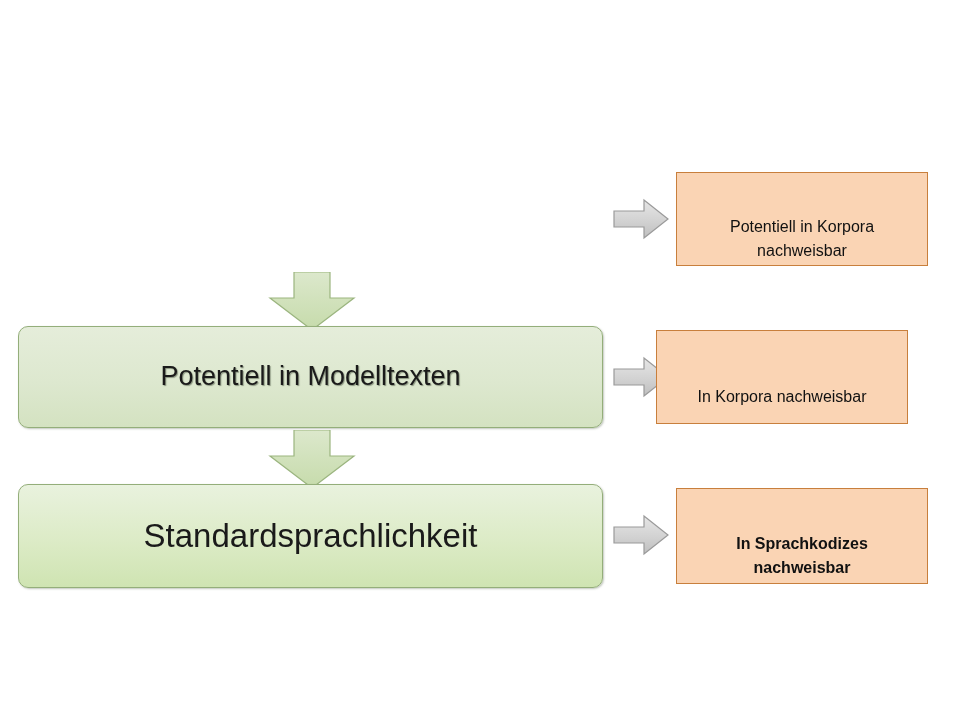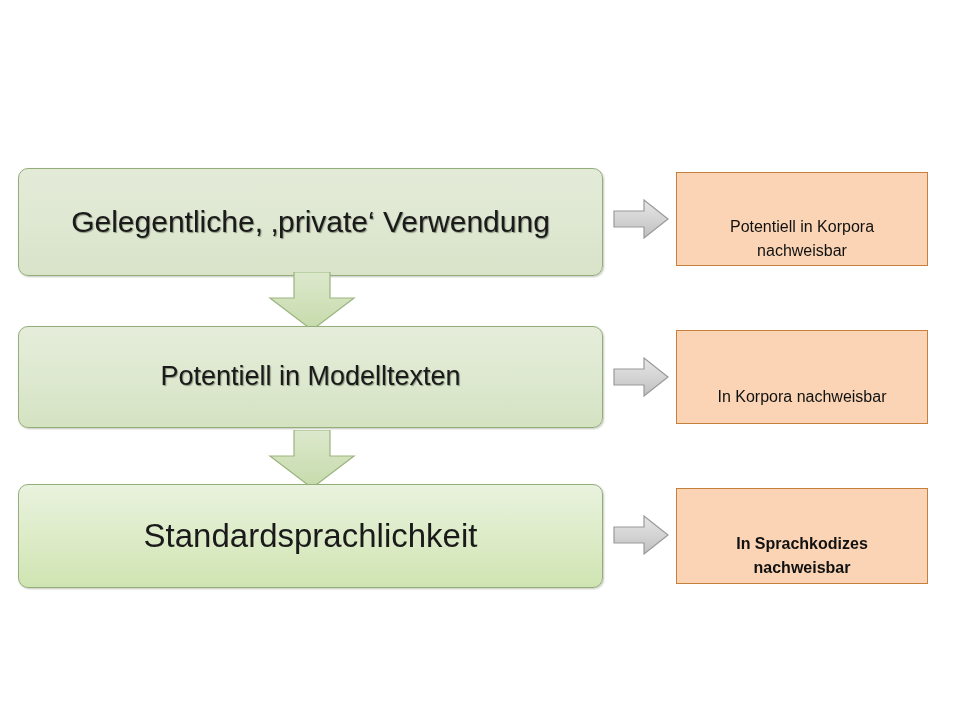--- a/index.html
+++ b/index.html
@@ -98,21 +98,21 @@
     margin-top: 39px;
   }
 
   #note-1 {
     left: 676px;
     top: 172px;
     width: 252px;
     height: 94px;
   }
   #note-2 {
-    left: 676px;
+    left: 656px;
     top: 330px;
     width: 252px;
     height: 94px;
   }
   #note-3 {
     left: 676px;
     top: 488px;
     width: 252px;
     height: 96px;
     font-weight: bold;
@@ -135,23 +135,20 @@
   }
   #right-arrow-1 { left: 612px; top: 196px; }
   #right-arrow-2 { left: 612px; top: 354px; }
   #right-arrow-3 { left: 612px; top: 512px; }
 </style>
 </head>
 <body>
 
 <div id="canvas">
 
-  <div class="stage-box" id="stage-1">
-    <span class="stage-label">Gelegentliche, ‚private‘ Verwendung</span>
-  </div>
 
   <svg class="right-arrow" id="right-arrow-1" viewBox="0 0 58 46">
     <defs>
       <linearGradient id="grayGrad1" x1="0" y1="0" x2="0" y2="1">
         <stop offset="0%" stop-color="#e6e6e6"></stop>
         <stop offset="55%" stop-color="#d2d2d2"></stop>
         <stop offset="100%" stop-color="#bfbfbf"></stop>
       </linearGradient>
     </defs>
     <polygon points="2,15 32,15 32,4 56,23 32,42 32,31 2,31" fill="url(#grayGrad1)" stroke="#9a9a9a" stroke-width="1.2"></polygon>

